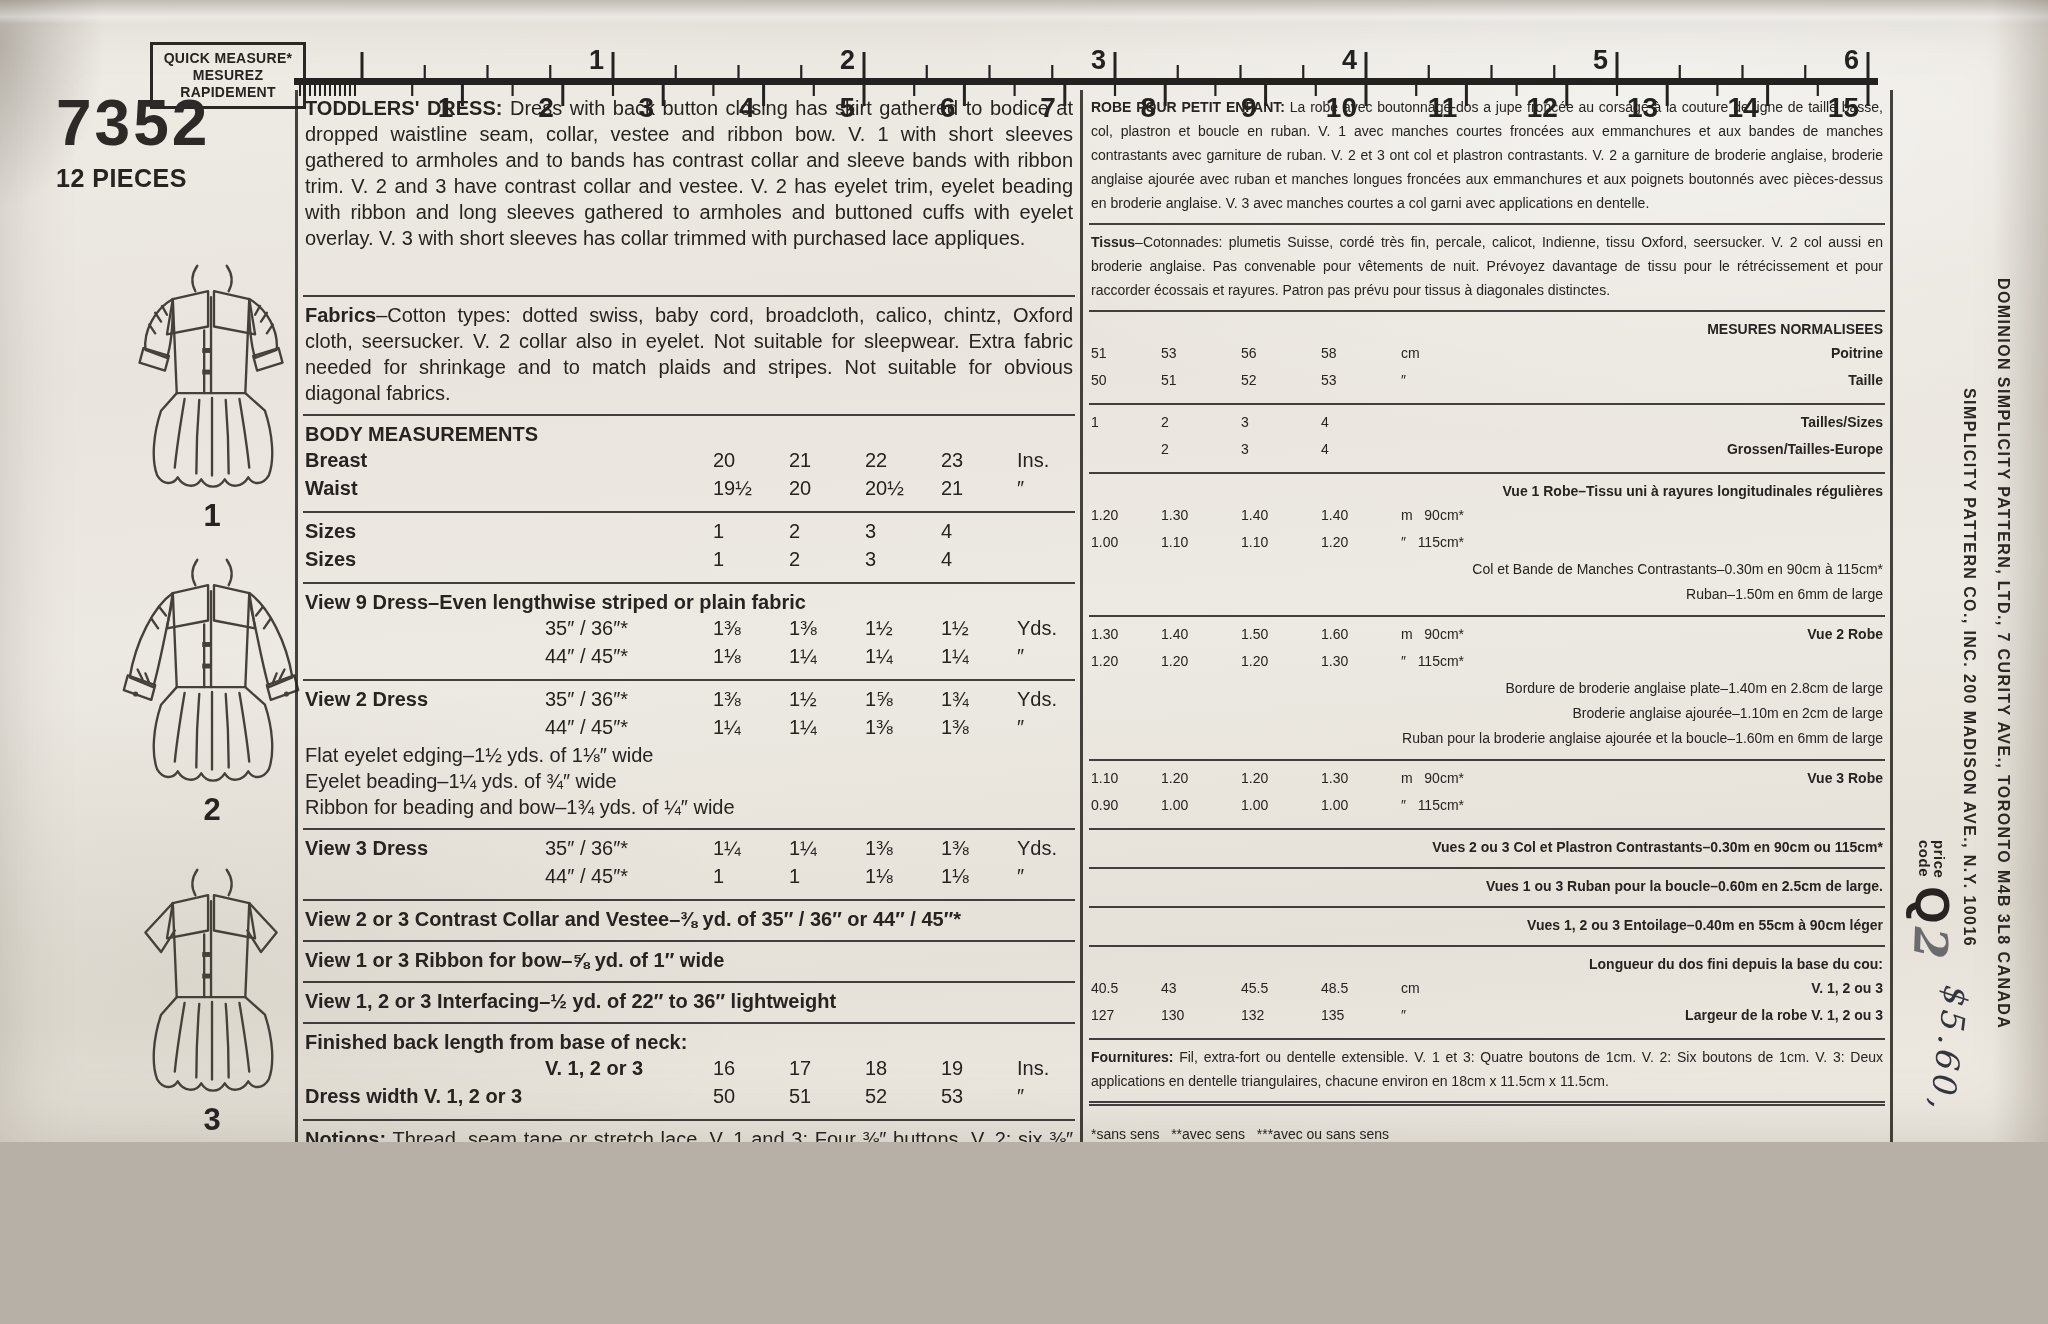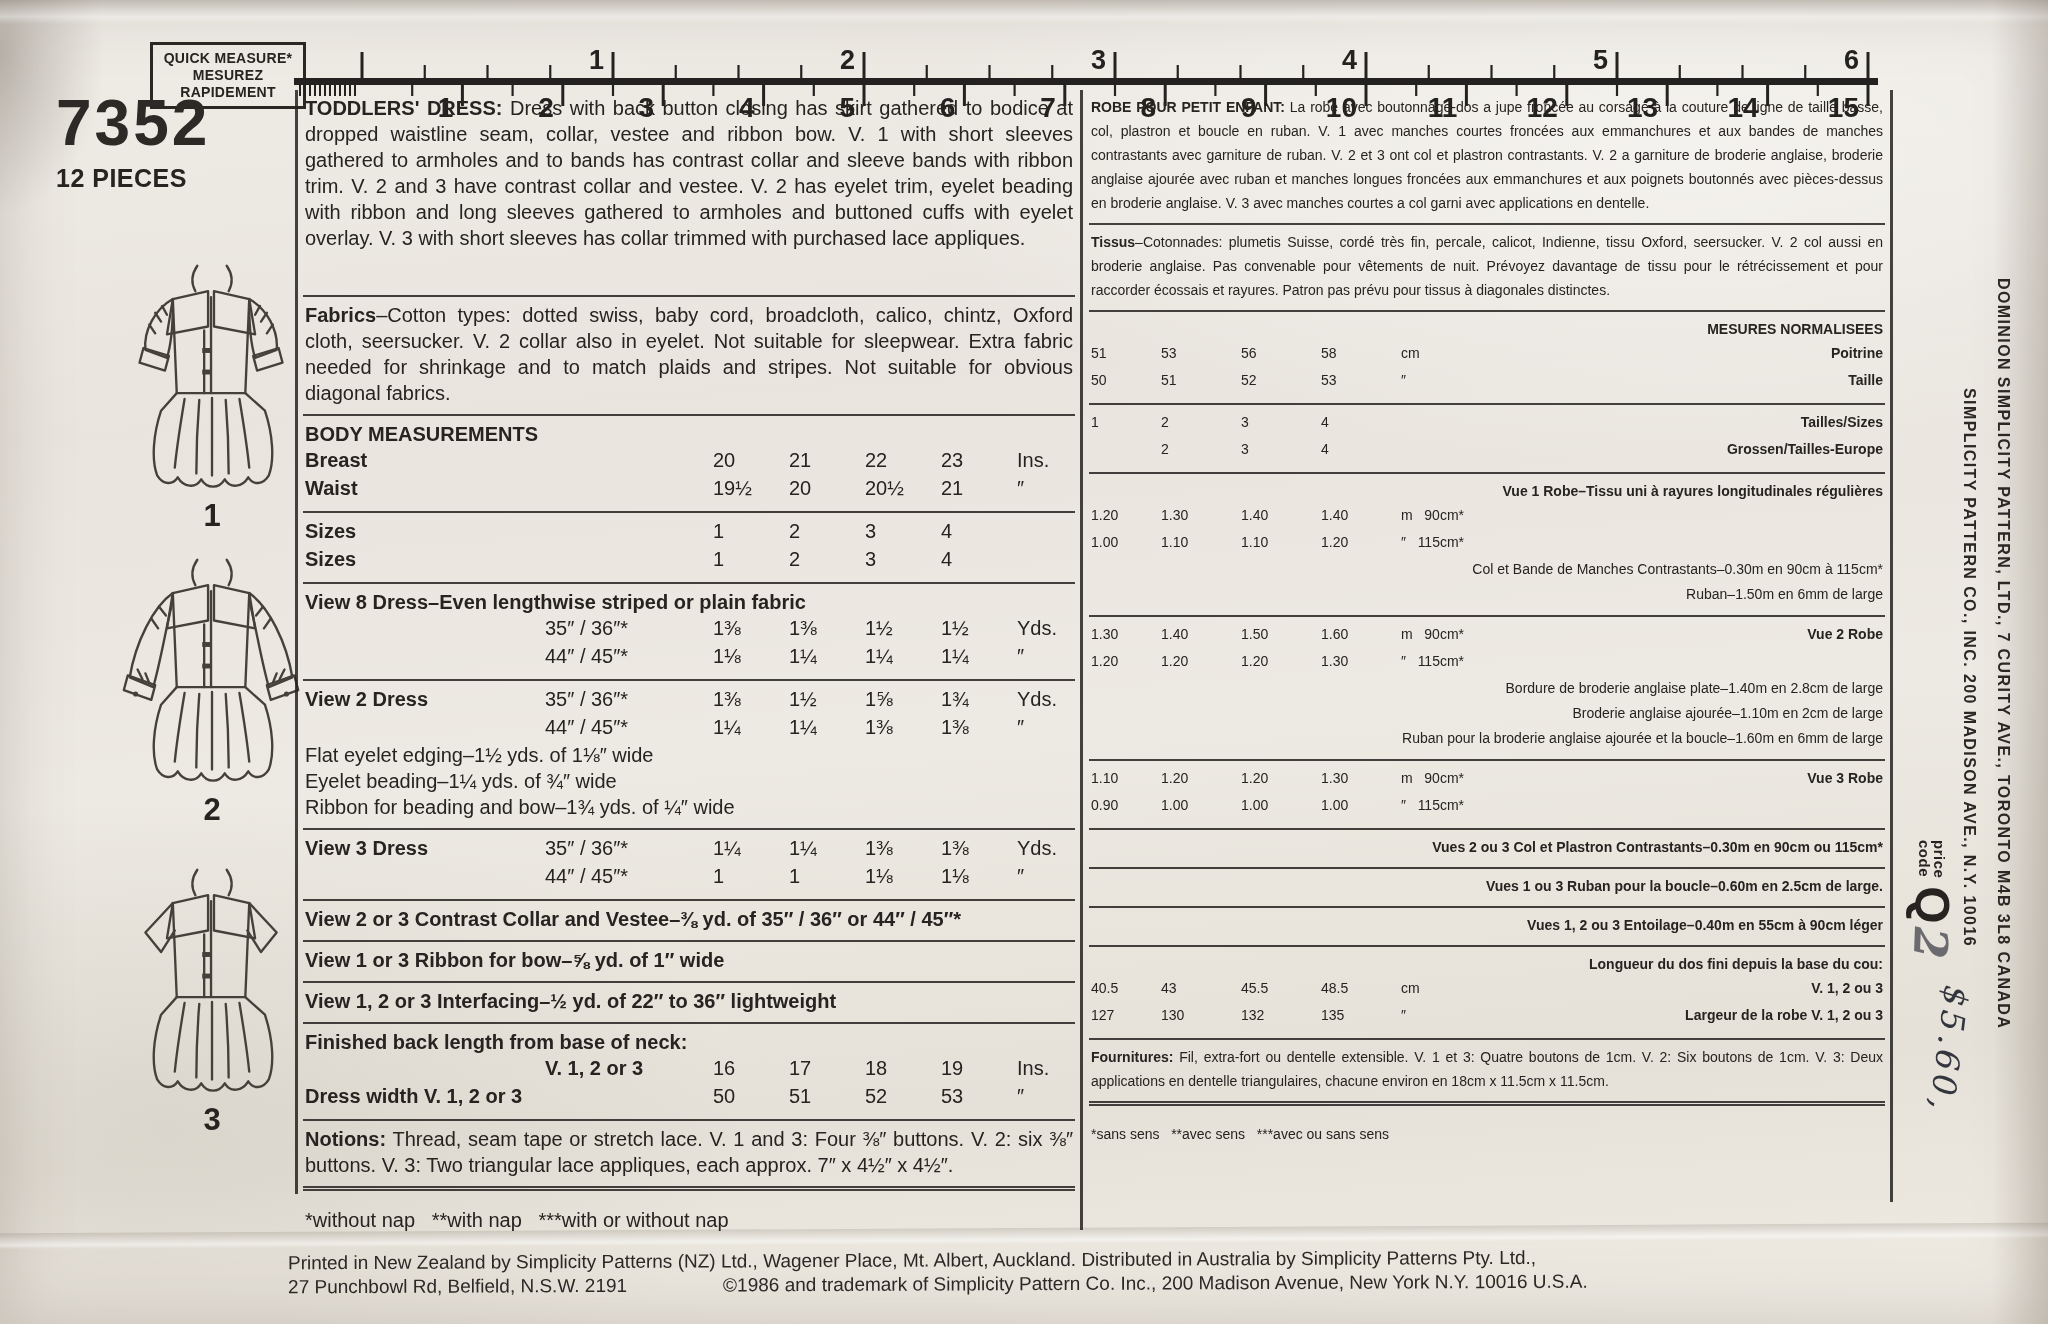--- a/index.html
+++ b/index.html
@@ -1,17 +1,17 @@
 <!DOCTYPE html>
 <html><head>
 <meta charset="utf-8">
 <style>
   html,body{margin:0;padding:0;background:#b6b0a6;}
   .envelope{
-    position:relative;width:2048px;height:1324px;overflow:hidden;
+    position:relative;width:2048px;height:1142px;overflow:hidden;
     font-family:"Liberation Sans","DejaVu Sans",sans-serif;color:#262320;
     background:
       radial-gradient(1300px 520px at 82% 12%, rgba(255,255,255,.45), transparent 60%),
       radial-gradient(900px 500px at 8% 85%, rgba(120,108,92,.10), transparent 65%),
       radial-gradient(150px 230px at 0% 4%, rgba(80,70,58,.28), transparent 70%),
       linear-gradient(176deg,#efece6 0%,#e9e5de 30%,#edeae3 55%,#e5e1d8 80%,#f0ece4 100%);
     box-shadow:inset 0 0 70px rgba(95,85,70,.25);
     text-decoration:underline;
   }
   .fold-top{position:absolute;left:0;top:0;width:100%;height:24px;
@@ -314,21 +314,21 @@
             <div class="cell sub"></div>
             <div class="cell val">1</div>
             <div class="cell val">2</div>
             <div class="cell val">3</div>
             <div class="cell val">4</div>
             <div class="cell unit"></div>
           </div>
         </div>
     </section>
     <section class="ruled">
-      <div class="b">View 8 Dress–Even lengthwise striped or plain fabric</div>
+      <div class="b">View 9 Dress–Even lengthwise striped or plain fabric</div>
       <div>
           <div class="mrow en">
             <div class="cell lbl"></div>
             <div class="cell sub">35″ / 36″*</div>
             <div class="cell val">1⅜</div>
             <div class="cell val">1⅜</div>
             <div class="cell val">1½</div>
             <div class="cell val">1½</div>
             <div class="cell unit">Yds.</div>
           </div>

